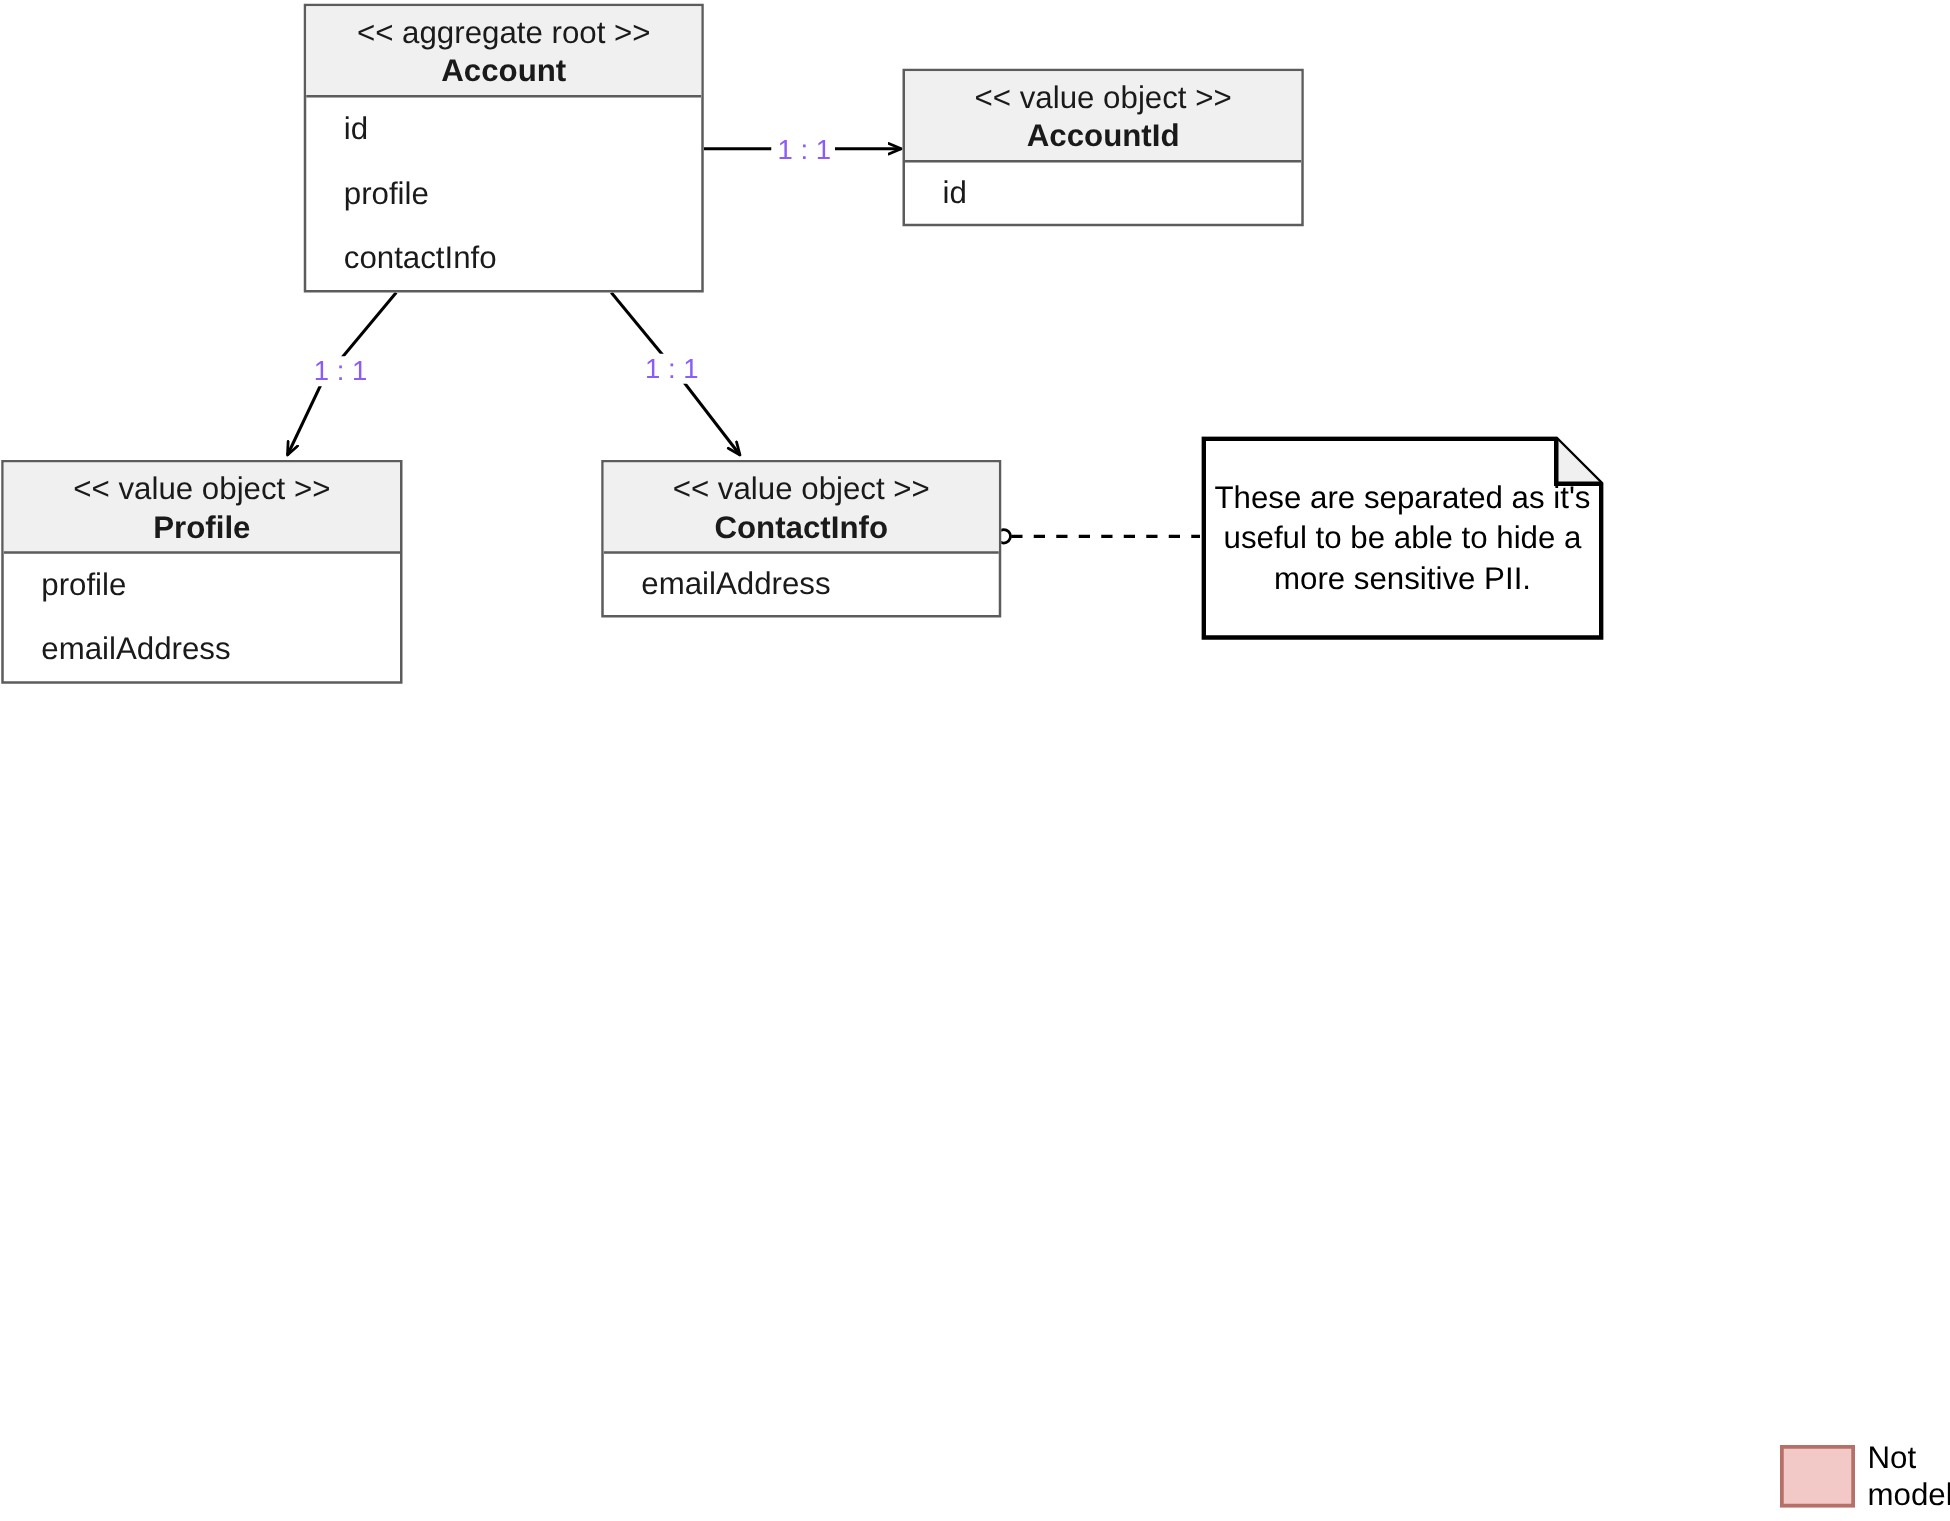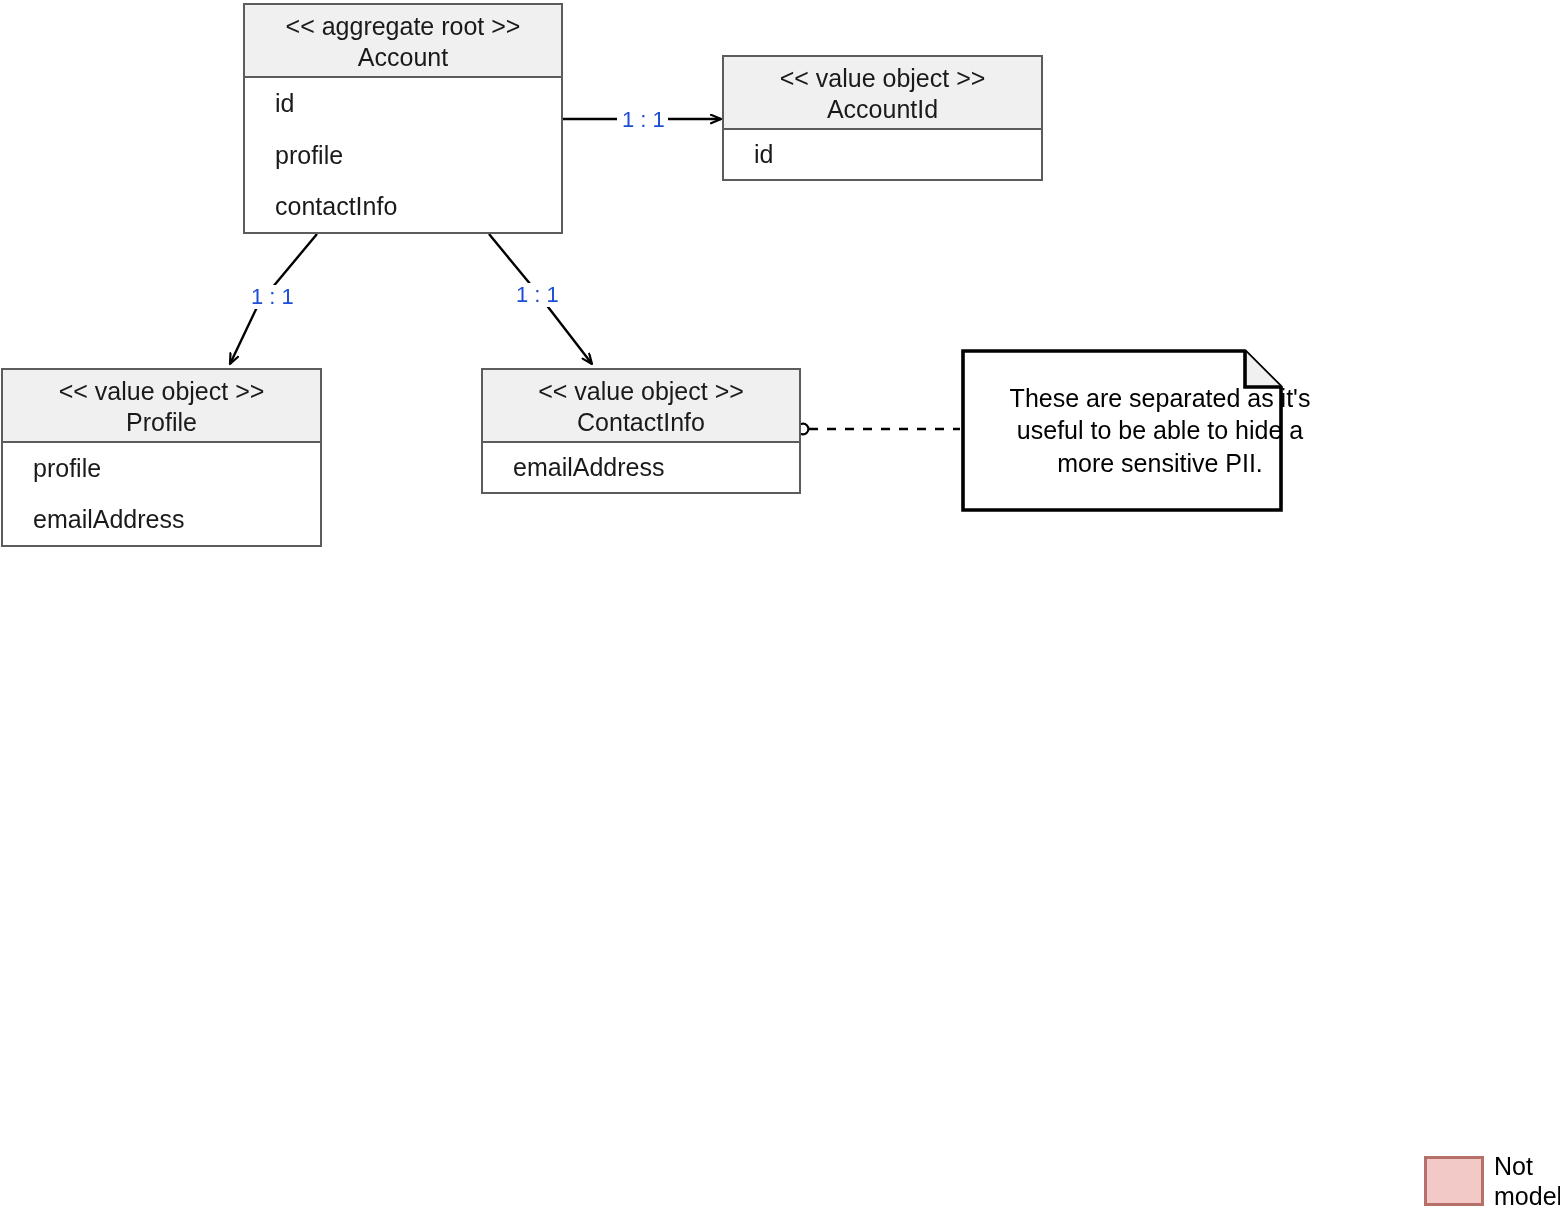--- a/index.html
+++ b/index.html
@@ -43,21 +43,21 @@
     border-bottom: 2px solid #5c5c5c;
     box-sizing: border-box;
     text-align: center;
     padding: 6px 8px 8px 8px;
     line-height: 1.22;
     font-size: 25px;
     color: #1a1a1a;
     white-space: nowrap;
   }
   .uml-header .stereotype { display: block; }
-  .uml-header .cname { display: block; }
+  .uml-header .cname { display: block; font-weight: bold; }
   .uml-body {
     box-sizing: border-box;
     padding: 0;
     margin-left: 20px;
   }
   .uml-attr {
     font-size: 25px;
     color: #1a1a1a;
     padding-left: 10px;
     white-space: nowrap;
@@ -109,28 +109,27 @@
     height: 163px;
     display: flex;
     align-items: center;
     justify-content: center;
     text-align: center;
     font-size: 25px;
     line-height: 1.3;
     color: #000000;
     padding: 0 6px;
     box-sizing: border-box;
-    margin-left: 38px;
   }
 
   
   .edge-label {
     position: absolute;
     font-size: 22px;
-    color: #1d4ed8;
+    color: #8b5cf6;
     background: #ffffff;
     padding: 1px 3px;
     white-space: nowrap;
     line-height: 1;
   }
   #label-account-accountid { left: 619px; top: 108px; }
   #label-account-profile   { left: 248px; top: 285px; }
   #label-account-contact   { left: 513px; top: 283px; }
 
   

